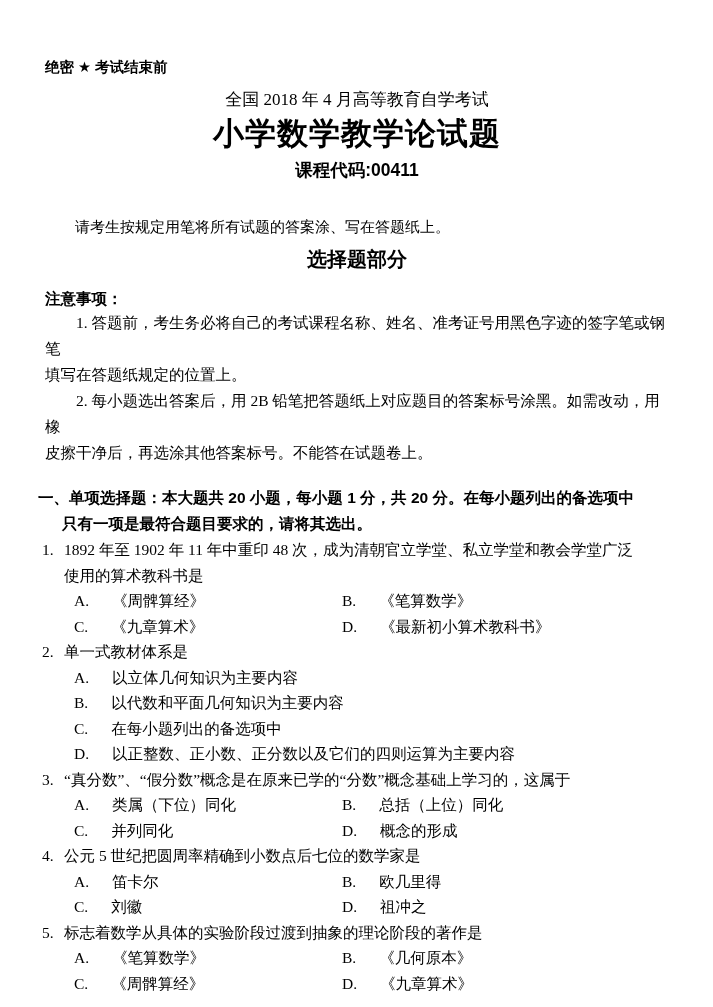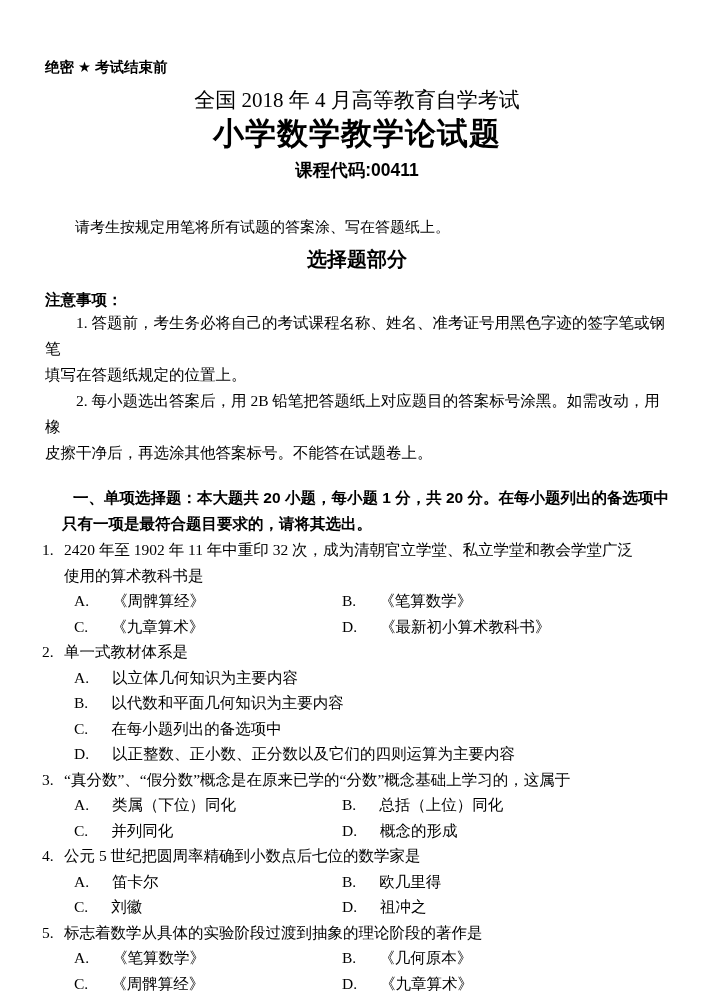--- a/index.html
+++ b/index.html
@@ -25,21 +25,21 @@
   }
 
   .classification {
     font-family: "Liberation Sans", "DejaVu Sans", sans-serif;
     font-weight: bold;
     font-size: 14.5px;
     line-height: 19px;
   }
   .exam-title {
     text-align: center;
-    font-size: 21px;
+    font-size: 17px;
     line-height: 26px;
     margin-top: 10px;
   }
   .paper-title {
     text-align: center;
     font-family: "Liberation Sans", "DejaVu Sans", sans-serif;
     font-weight: bold;
     font-size: 31px;
     line-height: 40px;
     letter-spacing: 1px;
@@ -62,36 +62,36 @@
   }
   .section-title {
     text-align: center;
     font-family: "Liberation Sans", "DejaVu Sans", sans-serif;
     font-weight: bold;
     font-size: 20px;
     line-height: 27px;
     margin-top: 9px;
   }
   .notes-title {
-    font-family: Liberation Serif, serif;
+    font-family: Liberation Mono, monospace;
     font-weight: bold;
     font-size: 15.5px;
     line-height: 20px;
     margin-top: 17px;
   }
   .note-line { line-height: 26px; }
   .indent { text-indent: 2em; }
 
   .part1-heading {
     font-family: "Liberation Sans", "DejaVu Sans", sans-serif;
     font-weight: bold;
     font-size: 15.5px;
     margin-top: 19px;
   }
-  .part1-heading .h-line1 { line-height: 26px; margin-left: -7px; text-align: right; }
+  .part1-heading .h-line1 { line-height: 26px; margin-left: -7px; }
   .part1-heading .h-line2 { line-height: 26px; margin-left: 17px; }
 
   .questions { margin-top: 0; }
   .question { position: relative; }
   .stem { position: relative; padding-left: 19px; }
   .q-num {
     position: absolute;
     left: -3px;
     top: 0;
     line-height: 25.5px;
@@ -141,21 +141,21 @@
   <div class="part1-heading">
     <div class="h-line1">一、单项选择题：本大题共 20 小题，每小题 1 分，共 20 分。在每小题列出的备选项中</div>
     <div class="h-line2">只有一项是最符合题目要求的，请将其选出。</div>
   </div>
 
   <div class="questions">
 
     <div class="question">
       <div class="stem">
         <span class="q-num">1.</span>
-        <div class="stem-line">2420 年至 1902 年 11 年中重印 32 次，成为清朝官立学堂、私立学堂和教会学堂广泛</div>
+        <div class="stem-line">1892 年至 1902 年 11 年中重印 48 次，成为清朝官立学堂、私立学堂和教会学堂广泛</div>
         <div class="stem-line">使用的算术教科书是</div>
       </div>
       <div class="opts two-col">
         <div class="opt">
           <span class="opt-label">A.</span><span class="opt-text">《周髀算经》</span>
         </div>
         <div class="opt">
           <span class="opt-label">B.</span><span class="opt-text">《笔算数学》</span>
         </div>
         <div class="opt">

